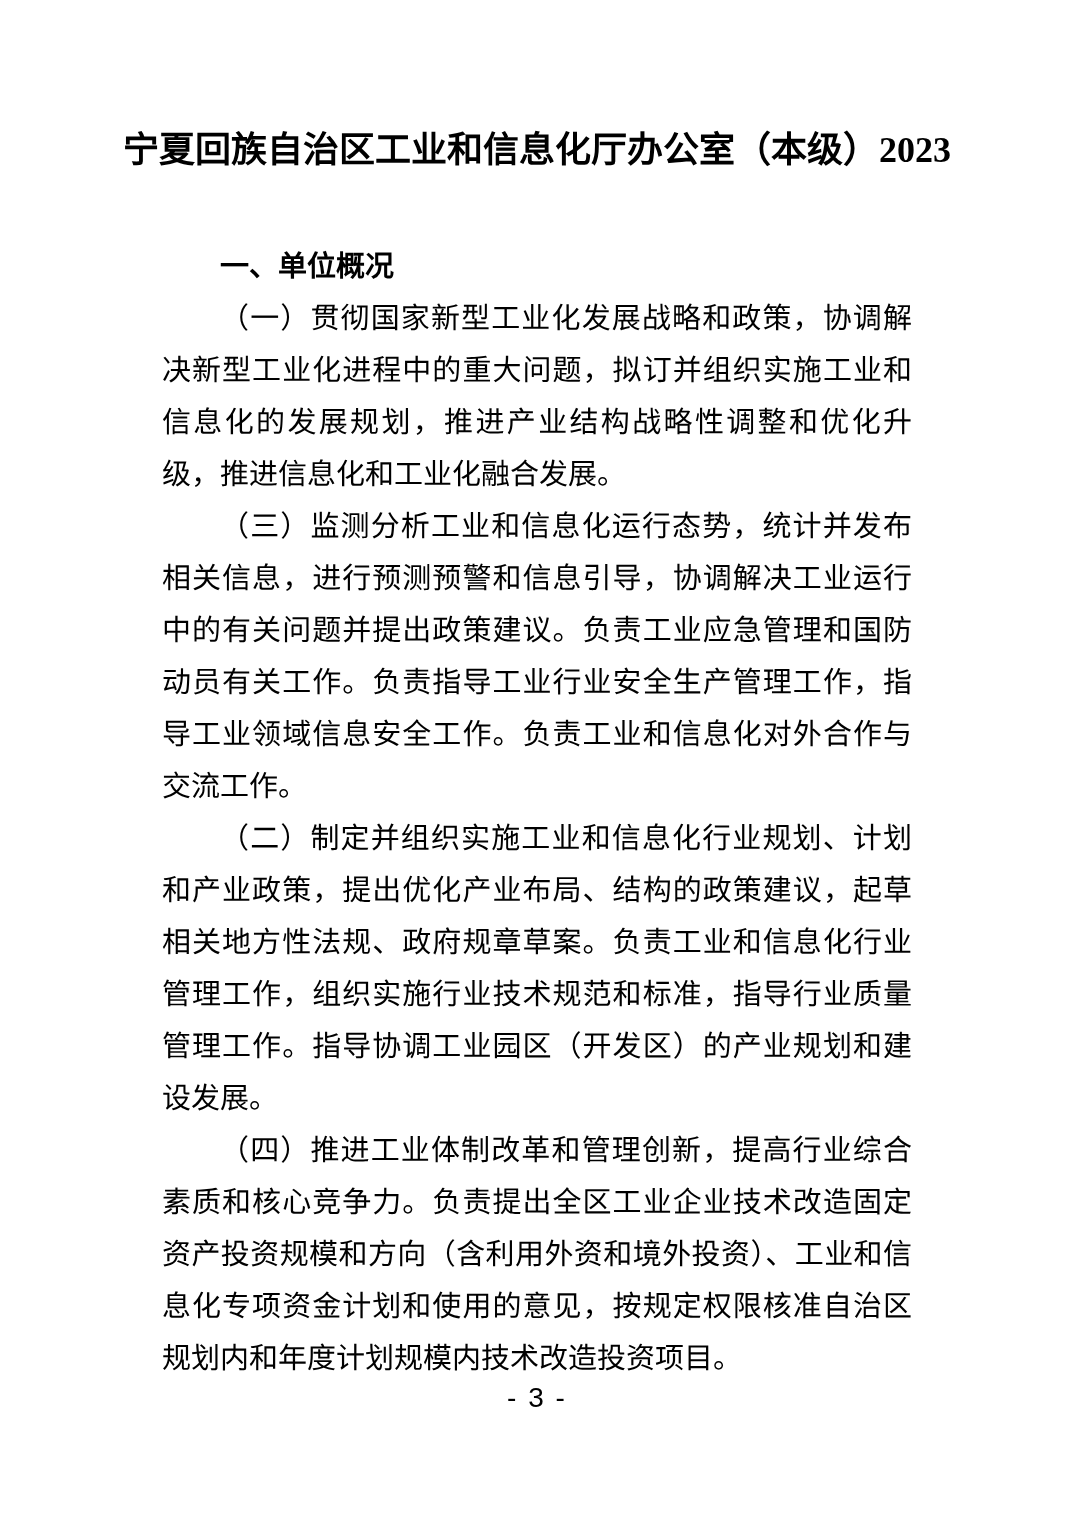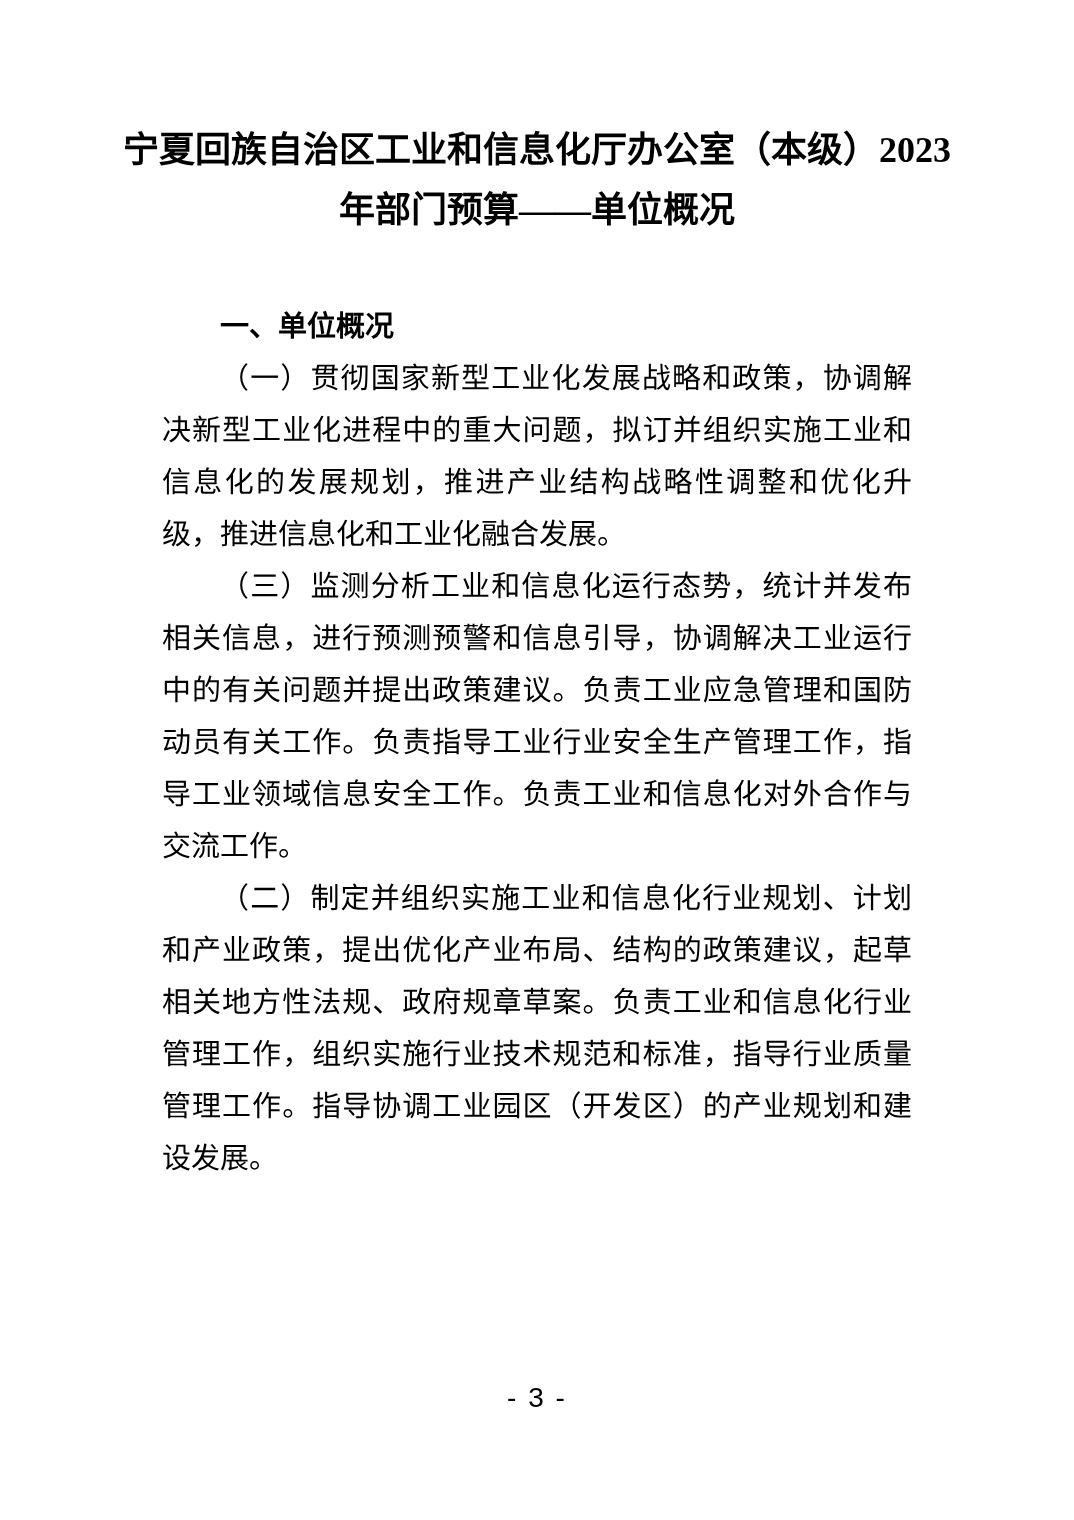--- a/index.html
+++ b/index.html
@@ -62,29 +62,29 @@
     color: #000000;
   }
 </style>
 </head>
 <body>
 
 <div class="page">
 
   <div class="doc-title">
     <div class="t-line">宁夏回族自治区工业和信息化厅办公室（本级）2023</div>
-    <div class="t-line">年部门预算——单位概况</div>
   </div>
 
   <div class="content">
     <h2 class="section-heading">一、单位概况</h2>
 
     <p class="para">（一）贯彻国家新型工业化发展战略和政策，协调解决新型工业化进程中的重大问题，拟订并组织实施工业和信息化的发展规划，推进产业结构战略性调整和优化升级，推进信息化和工业化融合发展。</p>
 
     <p class="para">（三）监测分析工业和信息化运行态势，统计并发布相关信息，进行预测预警和信息引导，协调解决工业运行中的有关问题并提出政策建议。负责工业应急管理和国防动员有关工作。负责指导工业行业安全生产管理工作，指导工业领域信息安全工作。负责工业和信息化对外合作与交流工作。</p>
 
     <p class="para">（二）制定并组织实施工业和信息化行业规划、计划和产业政策，提出优化产业布局、结构的政策建议，起草相关地方性法规、政府规章草案。负责工业和信息化行业管理工作，组织实施行业技术规范和标准，指导行业质量管理工作。指导协调工业园区（开发区）的产业规划和建设发展。</p>
 
+    <p class="para">（四）推进工业体制改革和管理创新，提高行业综合素质和核心竞争力。负责提出全区工业企业技术改造固定资产投资规模和方向（含利用外资和境外投资）、工业和信息化专项资金计划和使用的意见，按规定权限核准自治区规划内和年度计划规模内技术改造投资项目。</p>
   </div>
 
   <div class="page-number">- 3 -</div>
 
 </div>
 
 </body></html>

